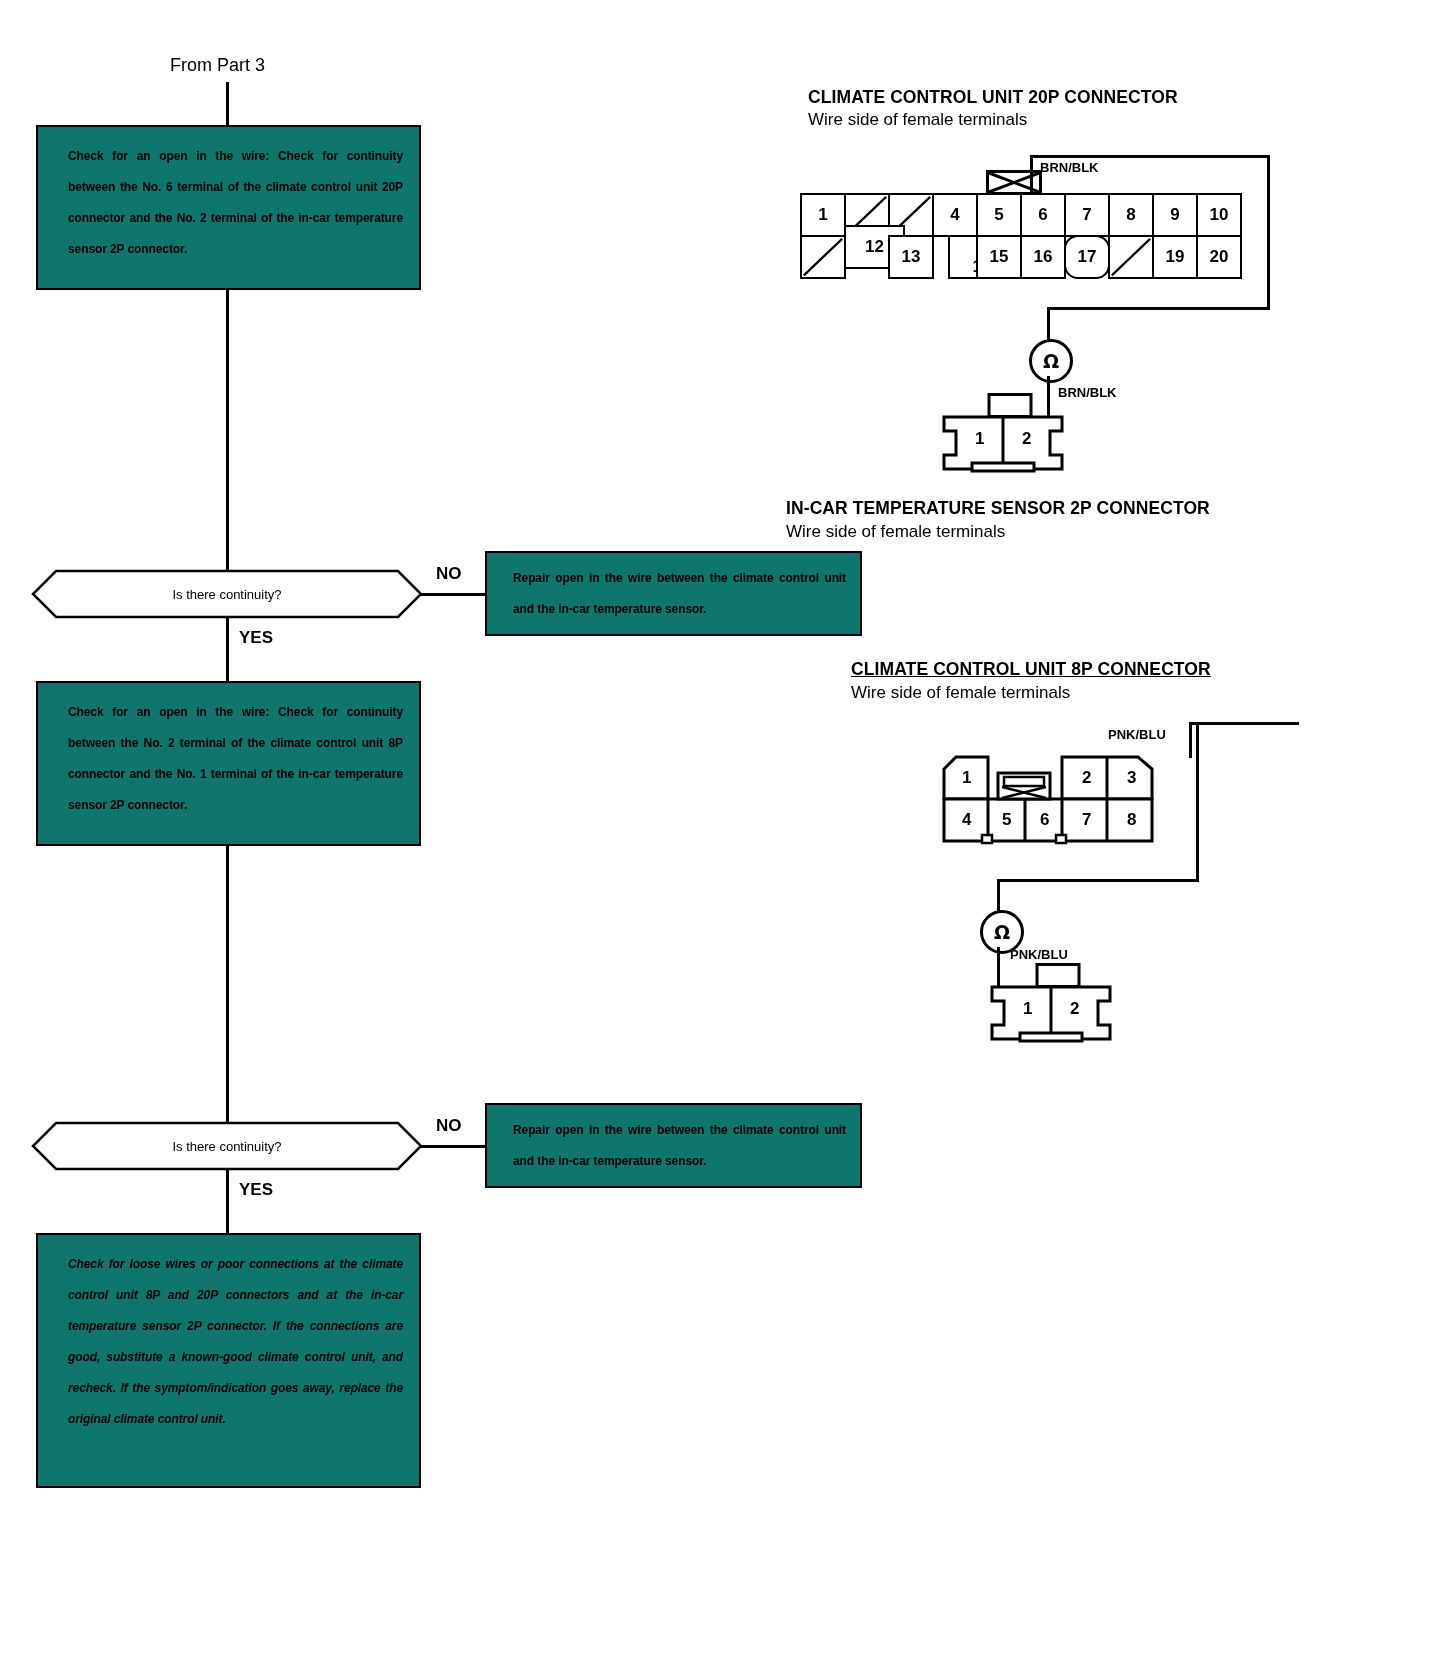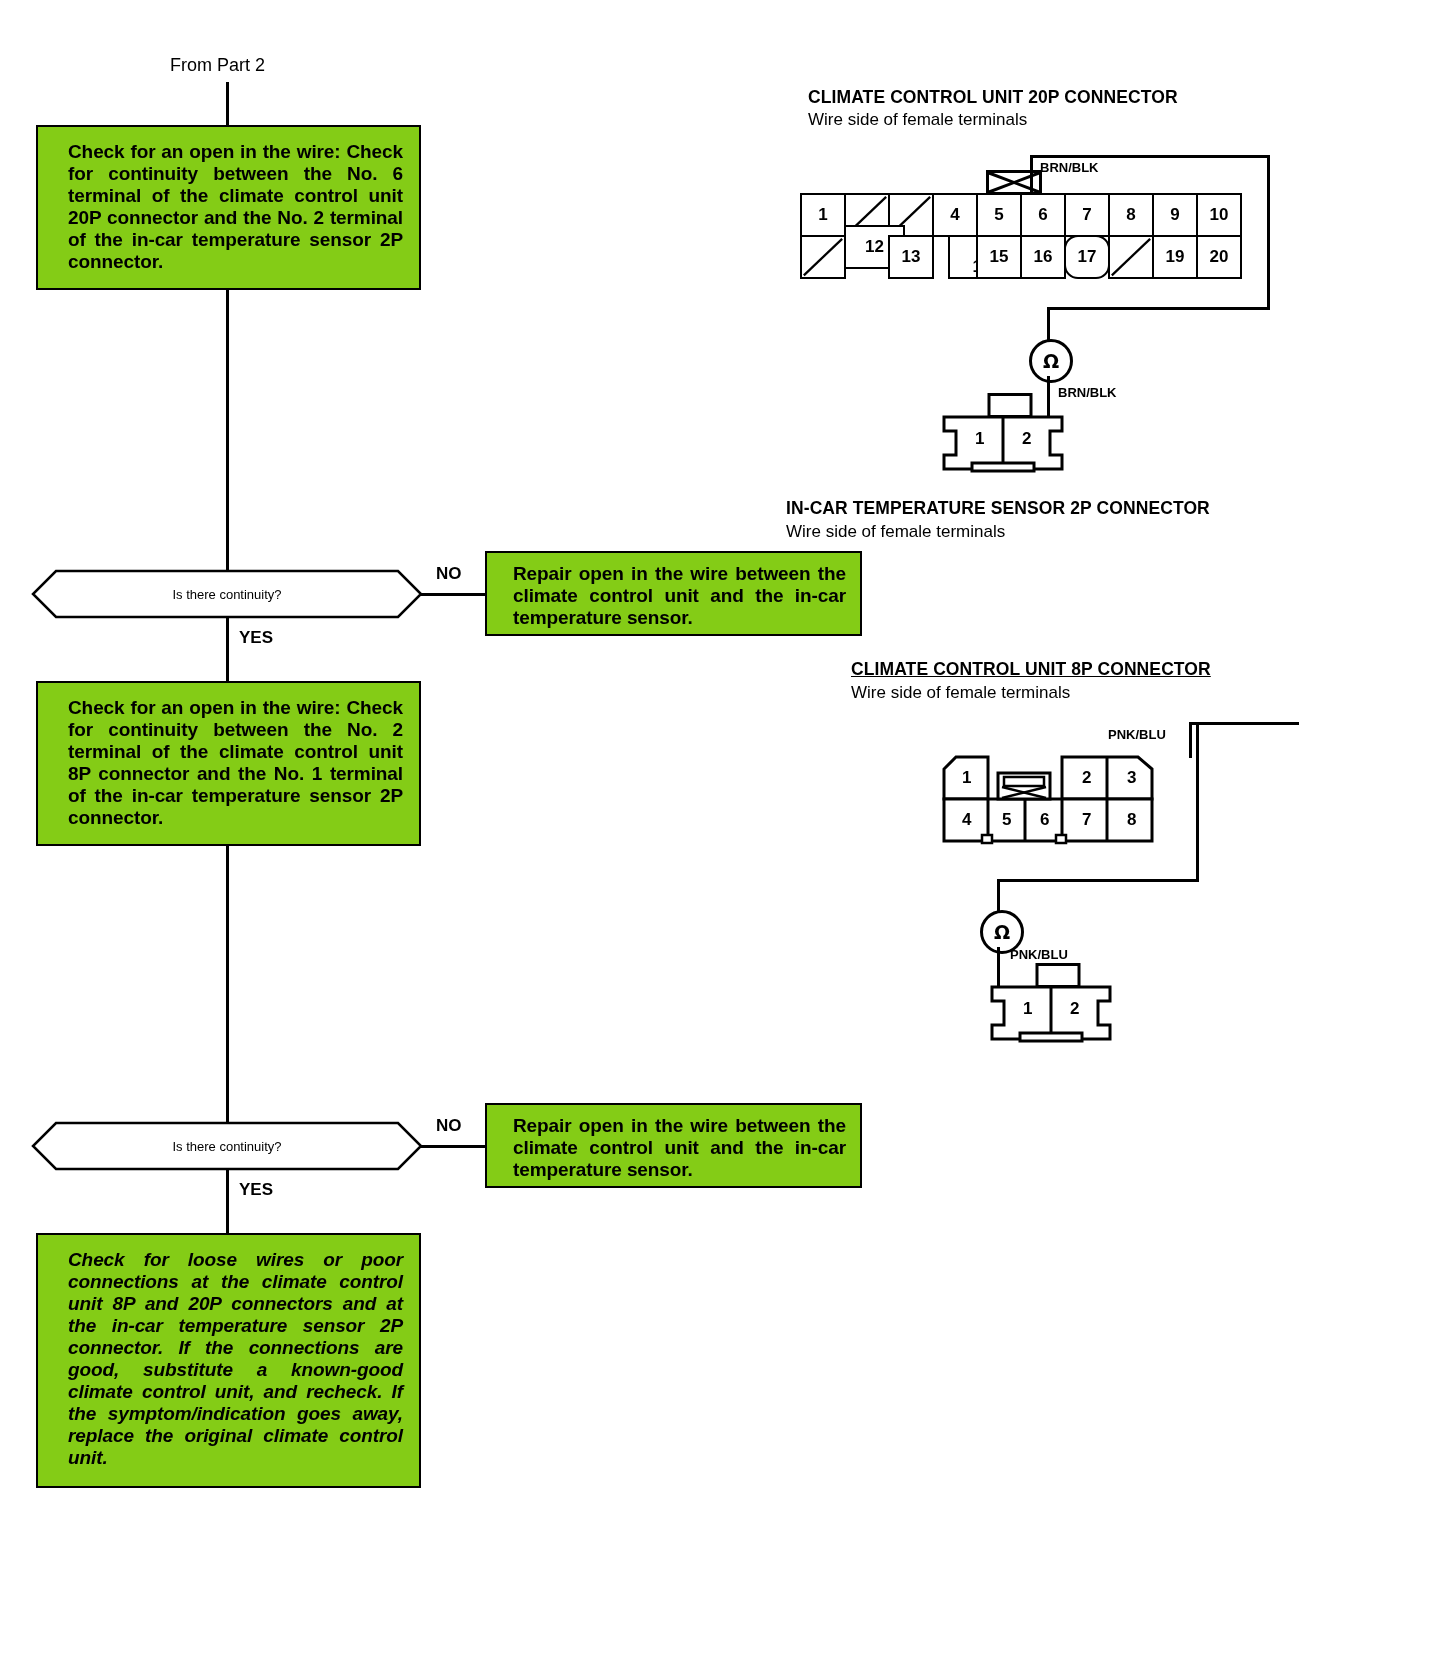--- a/index.html
+++ b/index.html
@@ -18,24 +18,24 @@
     overflow: hidden;
     background: #ffffff;
   }
 
   
   .abs { position: absolute; box-sizing: border-box; }
 
   
   .flowbox {
     border: 2px solid #000;
-    background: #84cc16;
+    background: #0f766e;
     font-weight: bold;
-    font-size: 19px;
-    line-height: 22px;
+    font-size: 12px;
+    line-height: 31px;
     letter-spacing: -0.1px;
     padding: 14px 16px 10px 30px;
     text-align: justify;
     text-justify: inter-word;
   }
   .flowbox .lead { font-weight: bold; }
   .flowbox p { margin: 0; }
 
   
   .decision {
@@ -102,21 +102,21 @@
     line-height: 1;
   }
 
   svg { display: block; overflow: visible; }
 </style>
 </head>
 <body>
 
 <div id="page">
 
-  <div class="abs lbl-plain" style="left:170px; top:55px;">From Part 2</div>
+  <div class="abs lbl-plain" style="left:170px; top:55px;">From Part 3</div>
 
   <div class="abs vline" style="left:226px; top:82px; height:43px;"></div>
 
   <div class="abs flowbox" style="left:36px; top:125px; width:385px; height:165px;">
     <p><span class="lead">Check for an open in the wire:</span>
        <span>Check for continuity between the No. 6 terminal of the climate control unit 20P connector and the No. 2 terminal of the in-car temperature sensor 2P connector.</span></p>
   </div>
 
   <div class="abs vline" style="left:226px; top:290px; height:280px;"></div>
 

